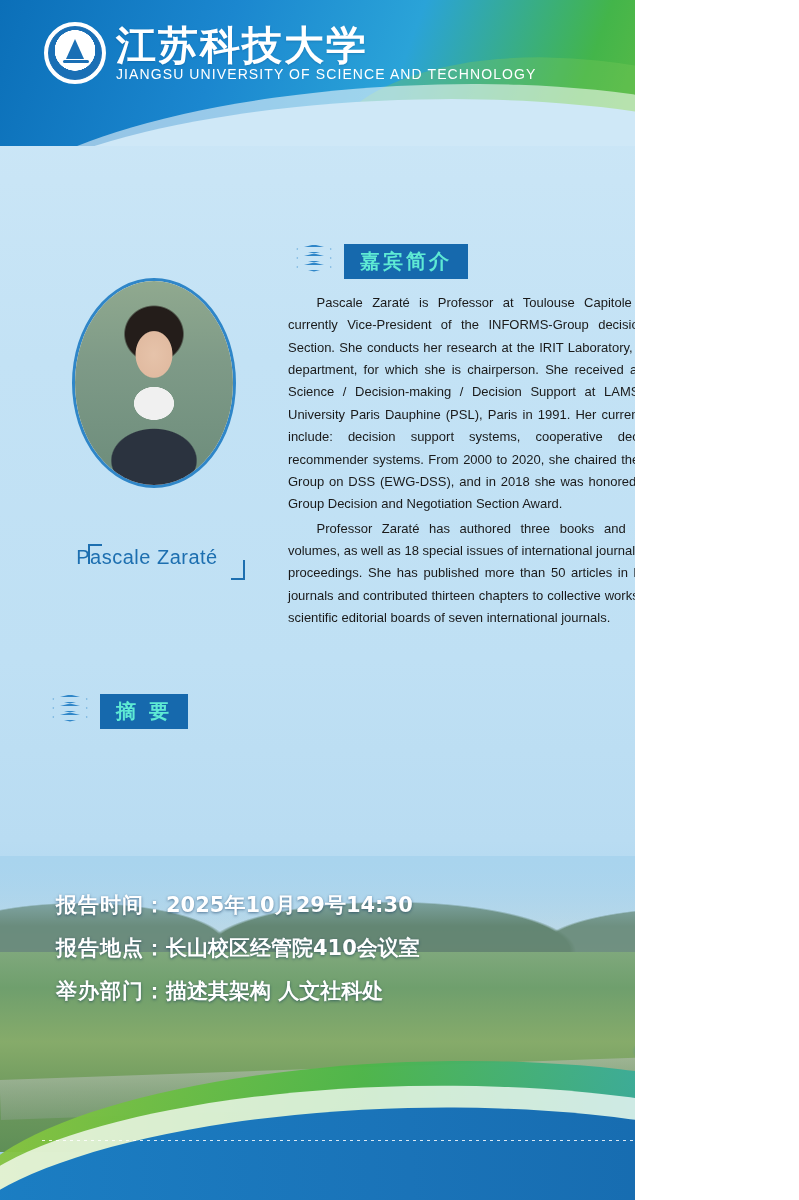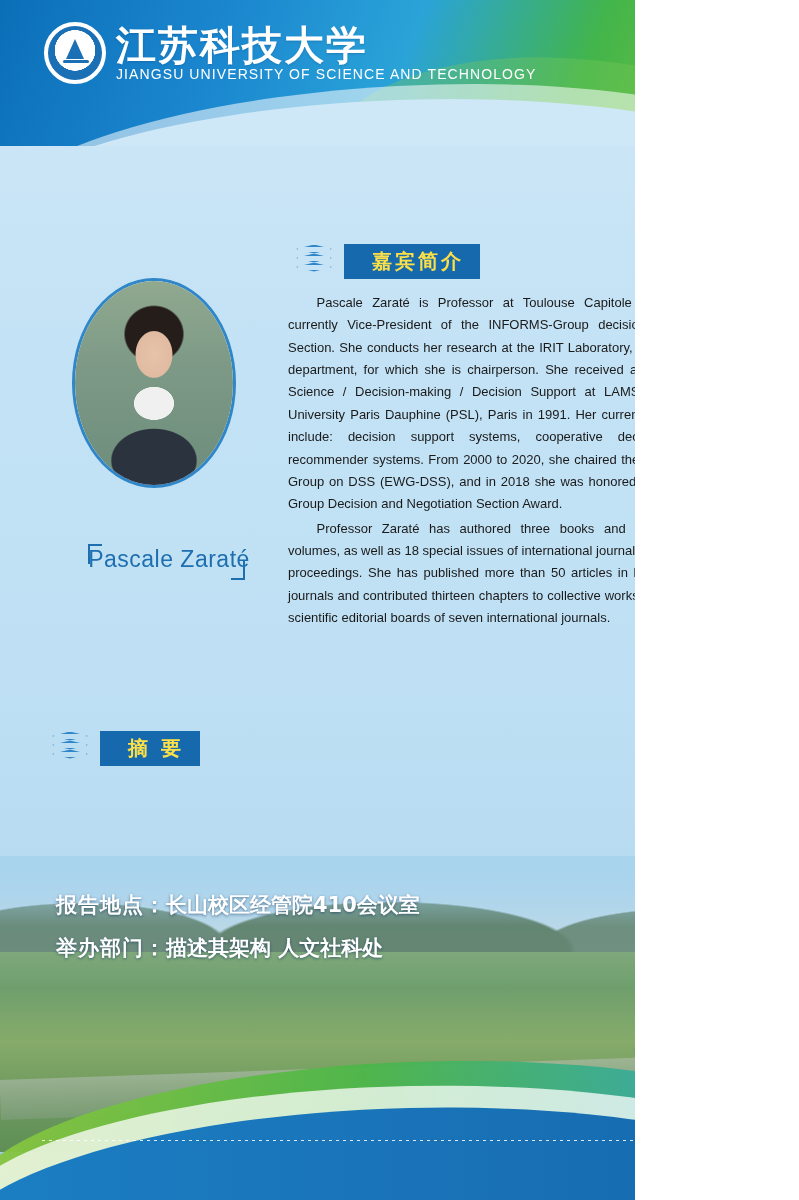--- a/index.html
+++ b/index.html
@@ -159,26 +159,26 @@
     border-radius: 3px / 6px;
     transform: skewX(0deg);
     box-sizing: border-box;
     clip-path: polygon(0% 50%, 50% 0%, 100% 50%, 50% 100%);
   }
   .stack-icon span:nth-child(1) { top: 0px; }
   .stack-icon span:nth-child(2) { top: 9px; }
   .stack-icon span:nth-child(3) { top: 18px; }
   .sec-label {
     background: #1669ad;
-    color: #fde047;
+    color: #5eead4;
     font-family: "DejaVu Sans", sans-serif;
     font-size: 20px;
     font-weight: 700;
     letter-spacing: 3px;
-    padding: 5px 16px 6px 28px;
+    padding: 5px 16px 6px 16px;
     line-height: 1.2;
   }
 
   
   .portrait-frame {
     position: absolute;
     left: 72px; top: 278px;
     width: 164px; height: 210px;
     border-radius: 50% / 50%;
     border: 3px solid #2f86c8;
@@ -192,25 +192,25 @@
     background:
       radial-gradient(ellipse 70px 52px at 50% 88%, #2b3340 0%, #2b3340 60%, rgba(43,51,64,0) 62%),
       radial-gradient(ellipse 34px 28px at 50% 60%, #f0f0f0 0%, #f0f0f0 58%, rgba(240,240,240,0) 60%),
       radial-gradient(ellipse 30px 38px at 50% 36%, #e8c3a8 0%, #e3bb9f 60%, rgba(227,187,159,0) 63%),
       radial-gradient(ellipse 46px 44px at 50% 26%, #241d1a 0%, #241d1a 62%, rgba(36,29,26,0) 66%),
       linear-gradient(180deg, #8fa98e 0%, #7d9a86 40%, #6b8c7a 100%);
     filter: saturate(0.95);
   }
   .portrait-name {
     position: absolute;
-    left: 69px; top: 546px;
+    left: 47px; top: 546px;
     width: 200px;
     text-align: center;
     color: #1d6fb0;
-    font-size: 23px;
+    font-size: 20px;
     letter-spacing: 0.5px;
   }
   .bracket-l, .bracket-r {
     position: absolute;
     width: 12px; height: 18px;
     border-color: #1d6fb0;
     border-style: solid;
   }
   .bracket-l {
     left: 88px; top: 544px;
@@ -397,21 +397,21 @@
   </div>
   <div class="bracket-l"></div>
   <div class="bracket-r"></div>
   <div class="portrait-name">Pascale Zaraté</div>
 
   <div class="bio">
     <p>Pascale Zaraté is Professor at Toulouse Capitole University. She is currently Vice-President of the INFORMS-Group decision and Negotiation Section. She conducts her research at the IRIT Laboratory, Artificial Intelligence department, for which she is chairperson. She received a PhD. in Computer Science / Decision-making / Decision Support at LAMSADE laboratory at University Paris Dauphine (PSL), Paris in 1991. Her current research interests include: decision support systems, cooperative decision-making, and recommender systems. From 2000 to 2020, she chaired the European Working Group on DSS (EWG-DSS), and in 2018 she was honored with the INFORMS Group Decision and Negotiation Section Award.</p>
     <p>Professor Zaraté has authored three books and edited nine further volumes, as well as 18 special issues of international journals and 11 conference proceedings. She has published more than 50 articles in leading international journals and contributed thirteen chapters to collective works. She serves on the scientific editorial boards of seven international journals.</p>
   </div>
 
-  <div class="sec-head" style="left:52px; top:694px;margin-top:37px;">
+  <div class="sec-head" style="left:52px; top:694px;">
     <div class="stack-icon">
       <span></span>
         <span></span>
         <span></span>
     </div>
     <div class="sec-label">摘 要</div>
   </div>
 
 
   <div class="campus">
@@ -419,20 +419,23 @@
     <div class="hills"></div>
     <div class="buildings"></div>
     <div class="ground"></div>
     <div class="lake"></div>
     <div class="road"></div>
     <div class="fade"></div>
   </div>
 
   <div class="info">
     <div class="row">
+      <span class="lbl">报告时间：</span><span>2025年10月29号14:30</span>
+    </div>
+    <div class="row">
       <span class="lbl">报告地点：</span><span>长山校区经管院410会议室</span>
     </div>
     <div class="row">
       <span class="lbl">举办部门：</span><span>描述其架构  人文社科处</span>
     </div>
   </div>
 
   <div class="bwave-green"></div>
   <div class="bwave-white"></div>
   <div class="bwave-blue"></div>

